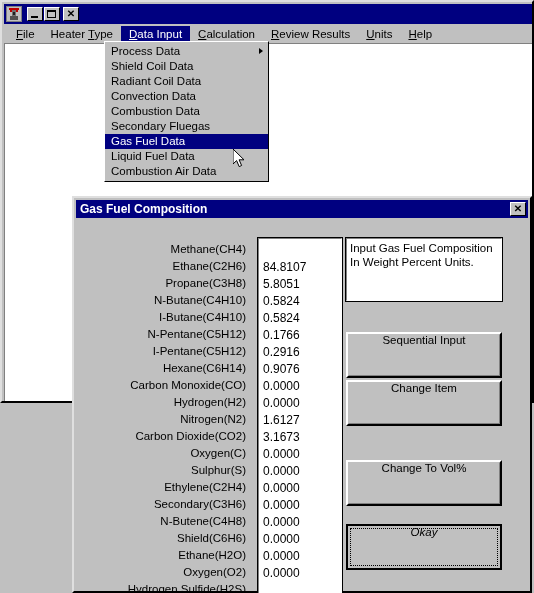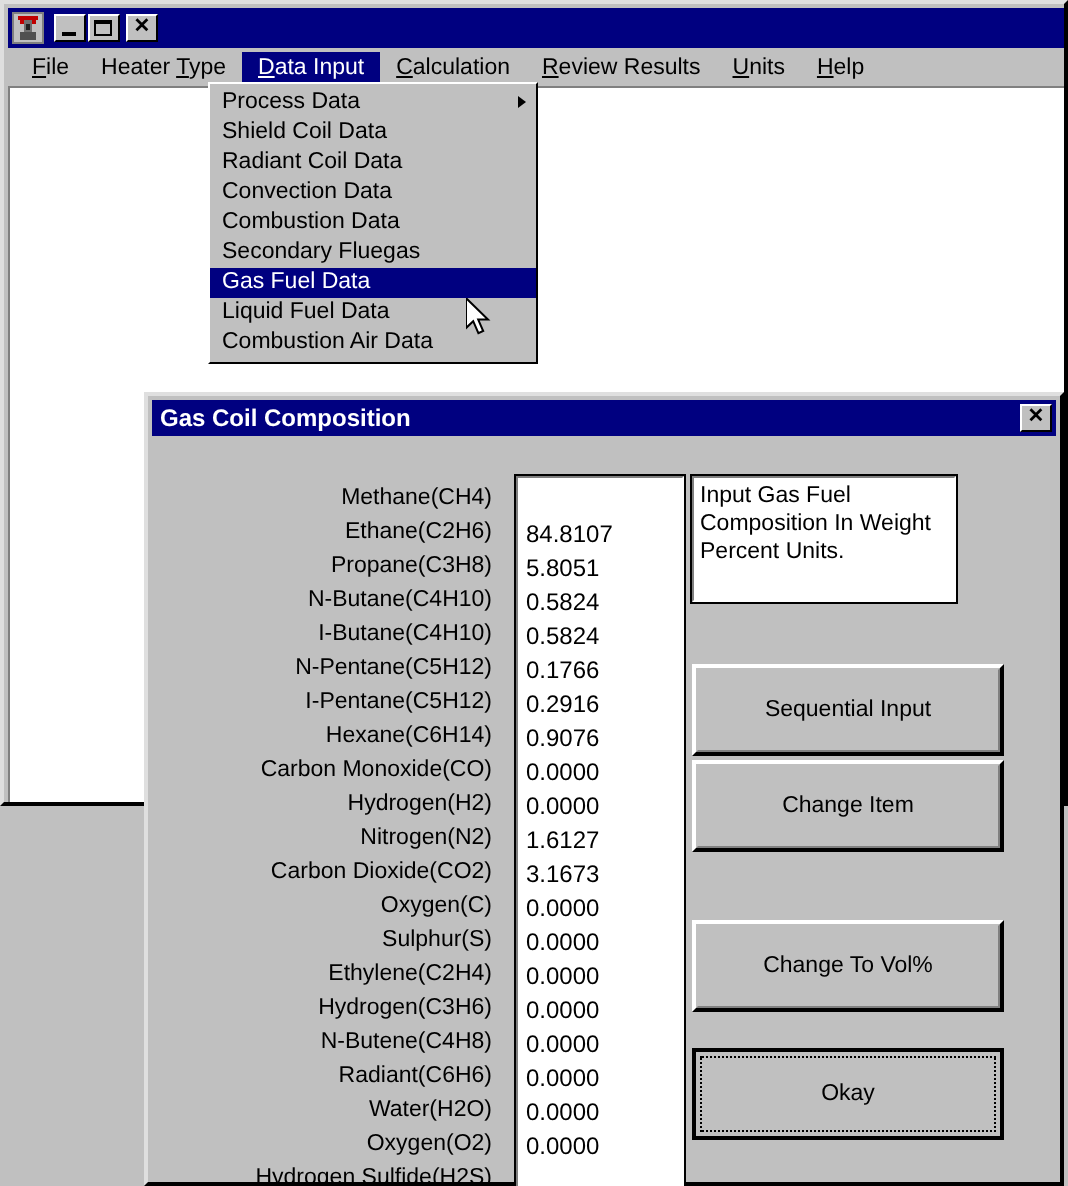--- a/index.html
+++ b/index.html
@@ -261,21 +261,21 @@
     font-size: 12px;
     color: #000;
     white-space: nowrap;
   }
 
   
   #info-box {
     position: absolute;
     left: 272px;
     top: 40px;
-    width: 132px;
+    width: 156px;
     height: 63px;
     background: #ffffff;
     border-top: 1px solid #808080;
     border-left: 1px solid #808080;
     border-right: 1px solid #ffffff;
     border-bottom: 1px solid #ffffff;
     outline: 1px solid #000000;
     box-sizing: border-box;
     padding: 2px 3px;
     font-size: 11.5px;
@@ -291,35 +291,36 @@
     height: 46px;
     background: #c0c0c0;
     border-top: 2px solid #ffffff;
     border-left: 2px solid #ffffff;
     border-right: 2px solid #000000;
     border-bottom: 2px solid #000000;
     box-sizing: border-box;
     font-size: 11.5px;
     color: #000;
     display: flex;
-    align-items: center;
+    align-items: flex-start;
     justify-content: center;
     font-family: "Liberation Sans", sans-serif;
   }
   .dbtn .inner {
     position: absolute;
     left: 0; top: 0; right: 0; bottom: 0;
     border: 1px solid #c0c0c0;
     border-right-color: #808080;
     border-bottom-color: #808080;
     box-sizing: border-box;
     pointer-events: none;
   }
   .dbtn.default {
     border: 2px solid #000000;
+    font-style: italic;
   }
   .dbtn.default .focus-rect {
     position: absolute;
     left: 2px; top: 2px; right: 2px; bottom: 2px;
     border: 1px dotted #000000;
     box-sizing: border-box;
     pointer-events: none;
   }
   #btn-sequential { top: 134px; }
   #btn-change-item { top: 182px; }
@@ -373,44 +374,44 @@
     <div class="mitem"><span>Combustion Air Data</span></div>
   </div>
 
 <svg id="cursor" viewBox="0 0 14 21">
   <polygon points="0,0 0,15 3.6,11.6 6.2,17.6 8.6,16.5 6.1,10.8 11,10.8" fill="#ffffff" stroke="#000000" stroke-width="1"></polygon>
 </svg>
 
 <div id="dialog">
 
   <div id="dialog-titlebar">
-    <div id="dialog-title-text">Gas Coil Composition</div>
+    <div id="dialog-title-text">Gas Fuel Composition</div>
     <div class="sysbtn glyph-close">✕</div>
   </div>
 
   <div id="labels-col">
       <div class="lbl">Methane(CH4)</div>
       <div class="lbl">Ethane(C2H6)</div>
       <div class="lbl">Propane(C3H8)</div>
       <div class="lbl">N-Butane(C4H10)</div>
       <div class="lbl">I-Butane(C4H10)</div>
       <div class="lbl">N-Pentane(C5H12)</div>
       <div class="lbl">I-Pentane(C5H12)</div>
       <div class="lbl">Hexane(C6H14)</div>
       <div class="lbl">Carbon Monoxide(CO)</div>
       <div class="lbl">Hydrogen(H2)</div>
       <div class="lbl">Nitrogen(N2)</div>
       <div class="lbl">Carbon Dioxide(CO2)</div>
       <div class="lbl">Oxygen(C)</div>
       <div class="lbl">Sulphur(S)</div>
       <div class="lbl">Ethylene(C2H4)</div>
-      <div class="lbl">Hydrogen(C3H6)</div>
+      <div class="lbl">Secondary(C3H6)</div>
       <div class="lbl">N-Butene(C4H8)</div>
-      <div class="lbl">Radiant(C6H6)</div>
-      <div class="lbl">Water(H2O)</div>
+      <div class="lbl">Shield(C6H6)</div>
+      <div class="lbl">Ethane(H2O)</div>
       <div class="lbl">Oxygen(O2)</div>
       <div class="lbl">Hydrogen Sulfide(H2S)</div>
     </div>
 
   <div id="values-box">
       <div class="val">84.8107</div>
       <div class="val">5.8051</div>
       <div class="val">0.5824</div>
       <div class="val">0.5824</div>
       <div class="val">0.1766</div>

